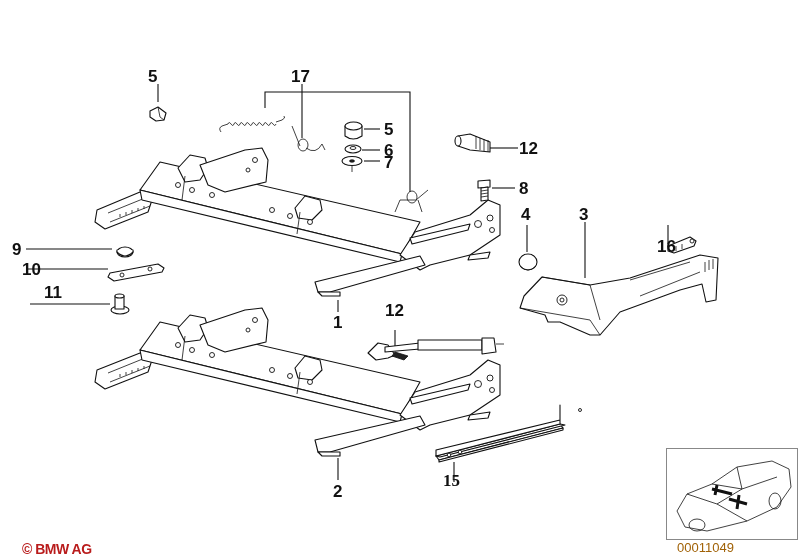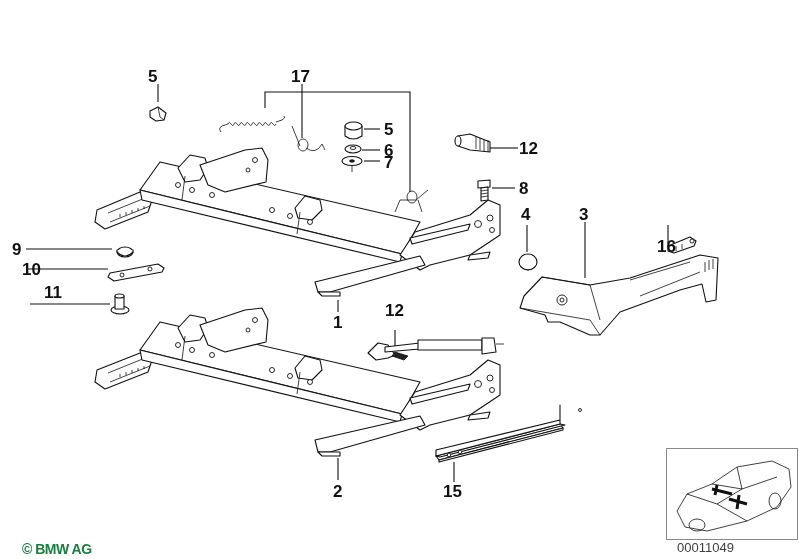--- a/index.html
+++ b/index.html
@@ -4,22 +4,22 @@
 <style>
   html, body { margin:0; padding:0; background:#ffffff; }
   body { width:799px; height:559px; position:relative; overflow:hidden; font-family:"Liberation Sans", sans-serif; }
   svg { position:absolute; left:0; top:0; }
   .part { fill:#ffffff; stroke:#111; stroke-width:1.1; stroke-linejoin:round; stroke-linecap:round; }
   .thin { fill:none; stroke:#111; stroke-width:0.8; }
   .lead { fill:none; stroke:#111; stroke-width:1.1; }
   .hole { fill:#fff; stroke:#111; stroke-width:0.9; }
   .dark { fill:#222; stroke:#111; stroke-width:0.8; }
   .callout { position:absolute; font-weight:bold; font-size:17px; color:#111; line-height:1; }
-  .copyright { position:absolute; left:22px; top:541px; font-size:14px; color:#15803d; font-weight:bold; letter-spacing:-0.5px; }
-  .diagram-no { position:absolute; left:677px; top:540px; font-size:13px; color:#404040; }
+  .copyright { position:absolute; left:22px; top:541px; font-size:14px; color:#b91c1c; font-weight:bold; letter-spacing:-0.5px; }
+  .diagram-no { position:absolute; left:677px; top:540px; font-size:13px; color:#a16207; }
   .thumb { position:absolute; left:666px; top:448px; width:130px; height:90px; border:1px solid #888; }
 </style>
 </head>
 <body>
 
 <svg width="799" height="559" viewBox="0 0 799 559">
 
   <g>
 
     <path class="part" d="M97,210 L140,192 L152,200 L148,212 L105,229 L95,222 Z"></path>
@@ -212,21 +212,21 @@
 <div class="callout" style="left:519px;top:180px;">8</div>
 <div class="callout" style="left:521px;top:206px;">4</div>
 <div class="callout" style="left:579px;top:206px;">3</div>
 <div class="callout" style="left:657px;top:206px;margin-top:32px;">16</div>
 <div class="callout" style="left:12px;top:241px;">9</div>
 <div class="callout" style="left:22px;top:261px;">10</div>
 <div class="callout" style="left:6px;top:284px;margin-left:38px;">11</div>
 <div class="callout" style="left:333px;top:314px;">1</div>
 <div class="callout" style="left:385px;top:302px;">12</div>
 <div class="callout" style="left:333px;top:483px;">2</div>
-<div class="callout" style="left:443px;top:483px;">15</div>
+<div class="callout" style="left:443px;top:472px;font-family:Liberation Serif, serif;">15</div>
 
 <div class="copyright">© BMW AG</div>
 
 <div class="thumb">
   <svg width="130" height="90" viewBox="0 0 130 90">
     <path class="thin" d="M10,62 L20,45 L45,35 L70,18 L105,12 L122,20 L124,38 L110,58 L80,72 L40,82 L18,78 Z"></path>
     <path class="thin" d="M45,35 L75,40 L110,28 M70,18 L75,40 M20,45 L50,55 L80,72 M50,55 L75,40"></path>
     <ellipse class="thin" cx="30" cy="76" rx="8" ry="6"></ellipse>
     <ellipse class="thin" cx="108" cy="52" rx="6" ry="8"></ellipse>
     <path d="M45,40 L65,45 M50,36 L48,46 M62,50 L80,55 M72,46 L70,60" stroke="#111" stroke-width="3" fill="none"></path>

